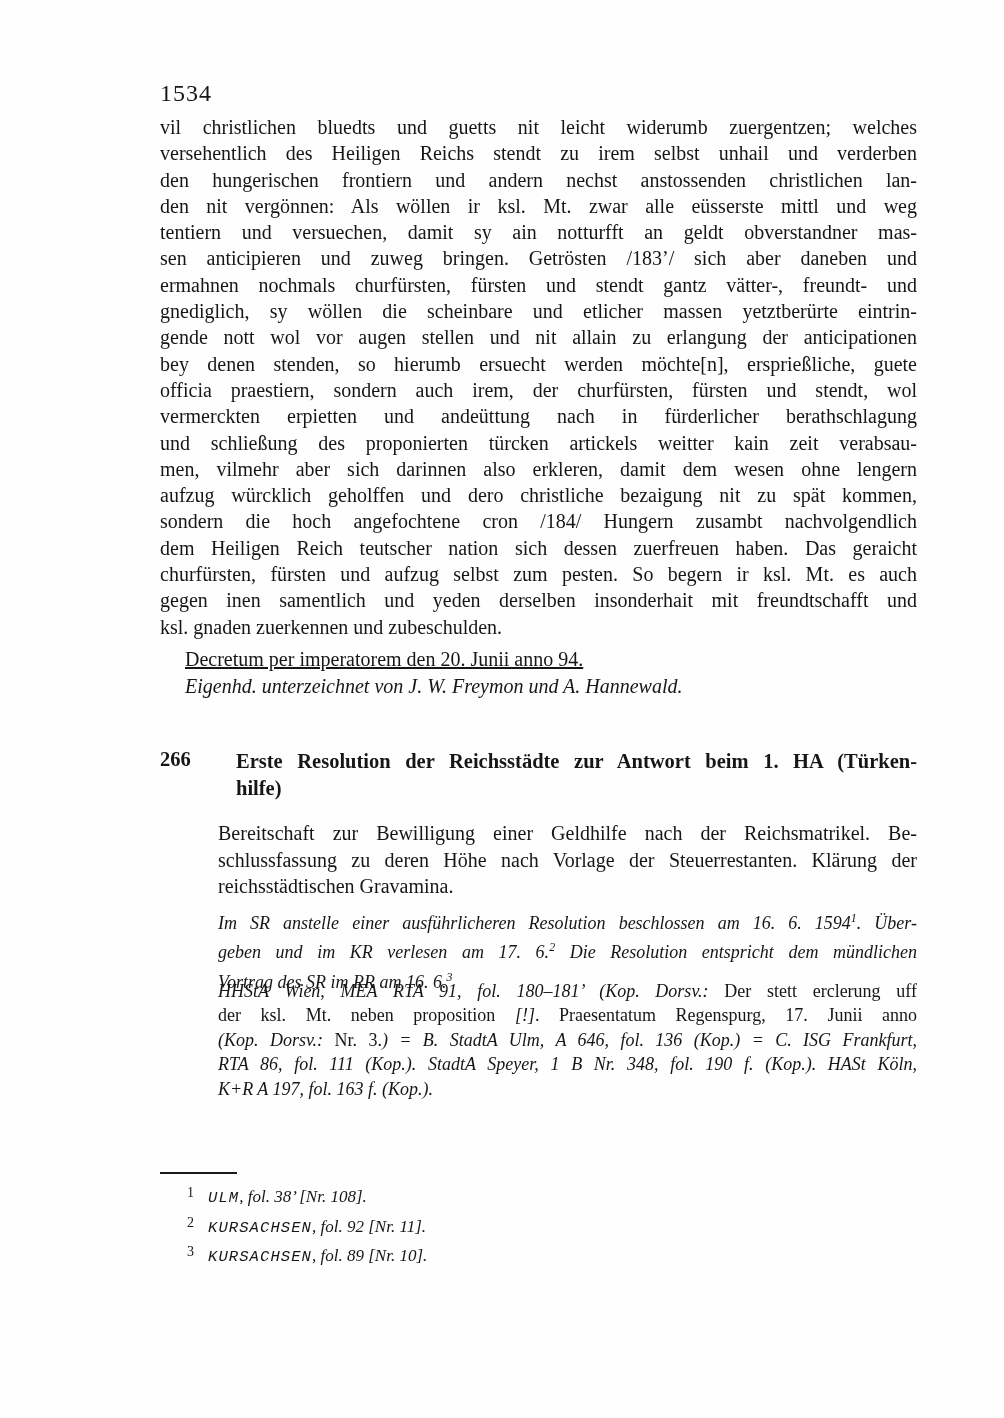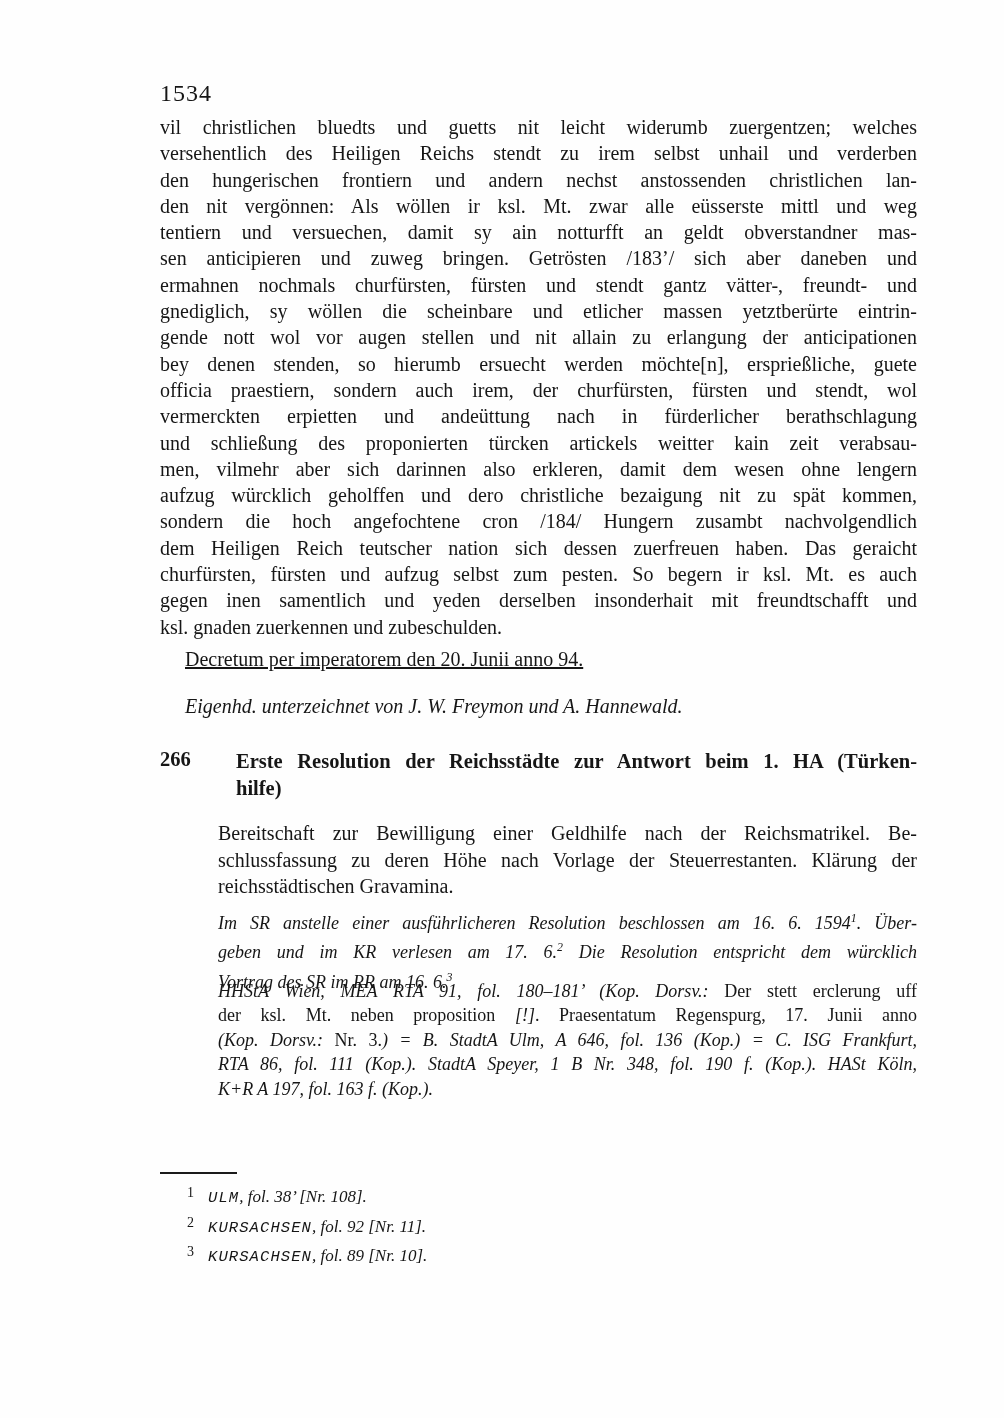--- a/index.html
+++ b/index.html
@@ -21,21 +21,21 @@
   
   .tline { text-align: justify; }
   .tline.j { text-align-last: justify; }
   .s-rm { font-style: normal; }
   .s-sup { font-size: 66%; vertical-align: 7px; }
 
   
   .body-block { position: absolute; top: 114px; left: 160px; width: 757px; font-size: 20px; line-height: 26.3px; }
 
   .decretum { position: absolute; top: 646px; left: 160px; width: 757px; font-size: 20px; line-height: 26.3px; text-indent: 25px; text-decoration: underline; }
-  .signature { position: absolute; top: 672.5px; left: 160px; width: 757px; font-size: 20px; line-height: 26.3px; text-indent: 25px; font-style: italic; margin-top: 20px; }
+  .signature { position: absolute; top: 672.5px; left: 160px; width: 757px; font-size: 20px; line-height: 26.3px; text-indent: 25px; font-style: italic; }
 
   
   .entry-head { position: absolute; top: 748px; left: 160px; width: 757px; }
   .entry-num { position: absolute; left: 0; top: 0; font-weight: bold; font-size: 20.5px; }
   .entry-title { margin-left: 76px; font-weight: bold; font-size: 20.5px; line-height: 26.6px; }
 
   .abstract { position: absolute; top: 820px; left: 218px; width: 699px; font-size: 20px; line-height: 26.6px; }
 
   .note { position: absolute; top: 906px; left: 218px; width: 699px; font-style: italic; font-size: 18px; line-height: 24.4px; }
   .provenance { position: absolute; top: 979px; left: 218px; width: 699px; font-style: italic; font-size: 18px; line-height: 24.4px; }
@@ -91,21 +91,21 @@
   </div>
 
   <div class="abstract">
       <div class="tline j"><span>Bereitschaft zur Bewilligung einer Geldhilfe nach der Reichsmatrikel. Be-</span></div>
       <div class="tline j"><span>schlussfassung zu deren Höhe nach Vorlage der Steuerrestanten. Klärung der</span></div>
       <div class="tline"><span>reichsstädtischen Gravamina.</span></div>
     </div>
 
   <div class="note">
       <div class="tline j"><span>Im SR anstelle einer ausführlicheren Resolution beschlossen am 16. 6. 1594</span><span class="s-sup">1</span><span>. Über-</span></div>
-      <div class="tline j"><span>geben und im KR verlesen am 17. 6.</span><span class="s-sup">2</span><span> Die Resolution entspricht dem würcklich</span></div>
+      <div class="tline j"><span>geben und im KR verlesen am 17. 6.</span><span class="s-sup">2</span><span> Die Resolution entspricht dem mündlichen</span></div>
       <div class="tline"><span>Vortrag des SR im RR am 16. 6.</span><span class="s-sup">3</span></div>
     </div>
 
   <div class="provenance">
       <div class="tline j"><span>HHStA Wien, MEA RTA 91, fol. 180–181’ (Kop. Dorsv.: </span><span class="s-rm">Der stett erclerung uff</span></div>
       <div class="tline j"><span class="s-rm">der ksl. Mt. neben proposition </span><span>[!]</span><span class="s-rm">. Praesentatum Regenspurg, 17. Junii anno</span></div>
       <div class="tline j"><span>(Kop. Dorsv.: </span><span class="s-rm">Nr. 3.</span><span>) = B. StadtA Ulm, A 646, fol. 136 (Kop.) = C. ISG Frankfurt,</span></div>
       <div class="tline j"><span>RTA 86, fol. 111 (Kop.). StadtA Speyer, 1 B Nr. 348, fol. 190 f. (Kop.). HASt Köln,</span></div>
       <div class="tline"><span>K+R A 197, fol. 163 f. (Kop.).</span></div>
     </div>

